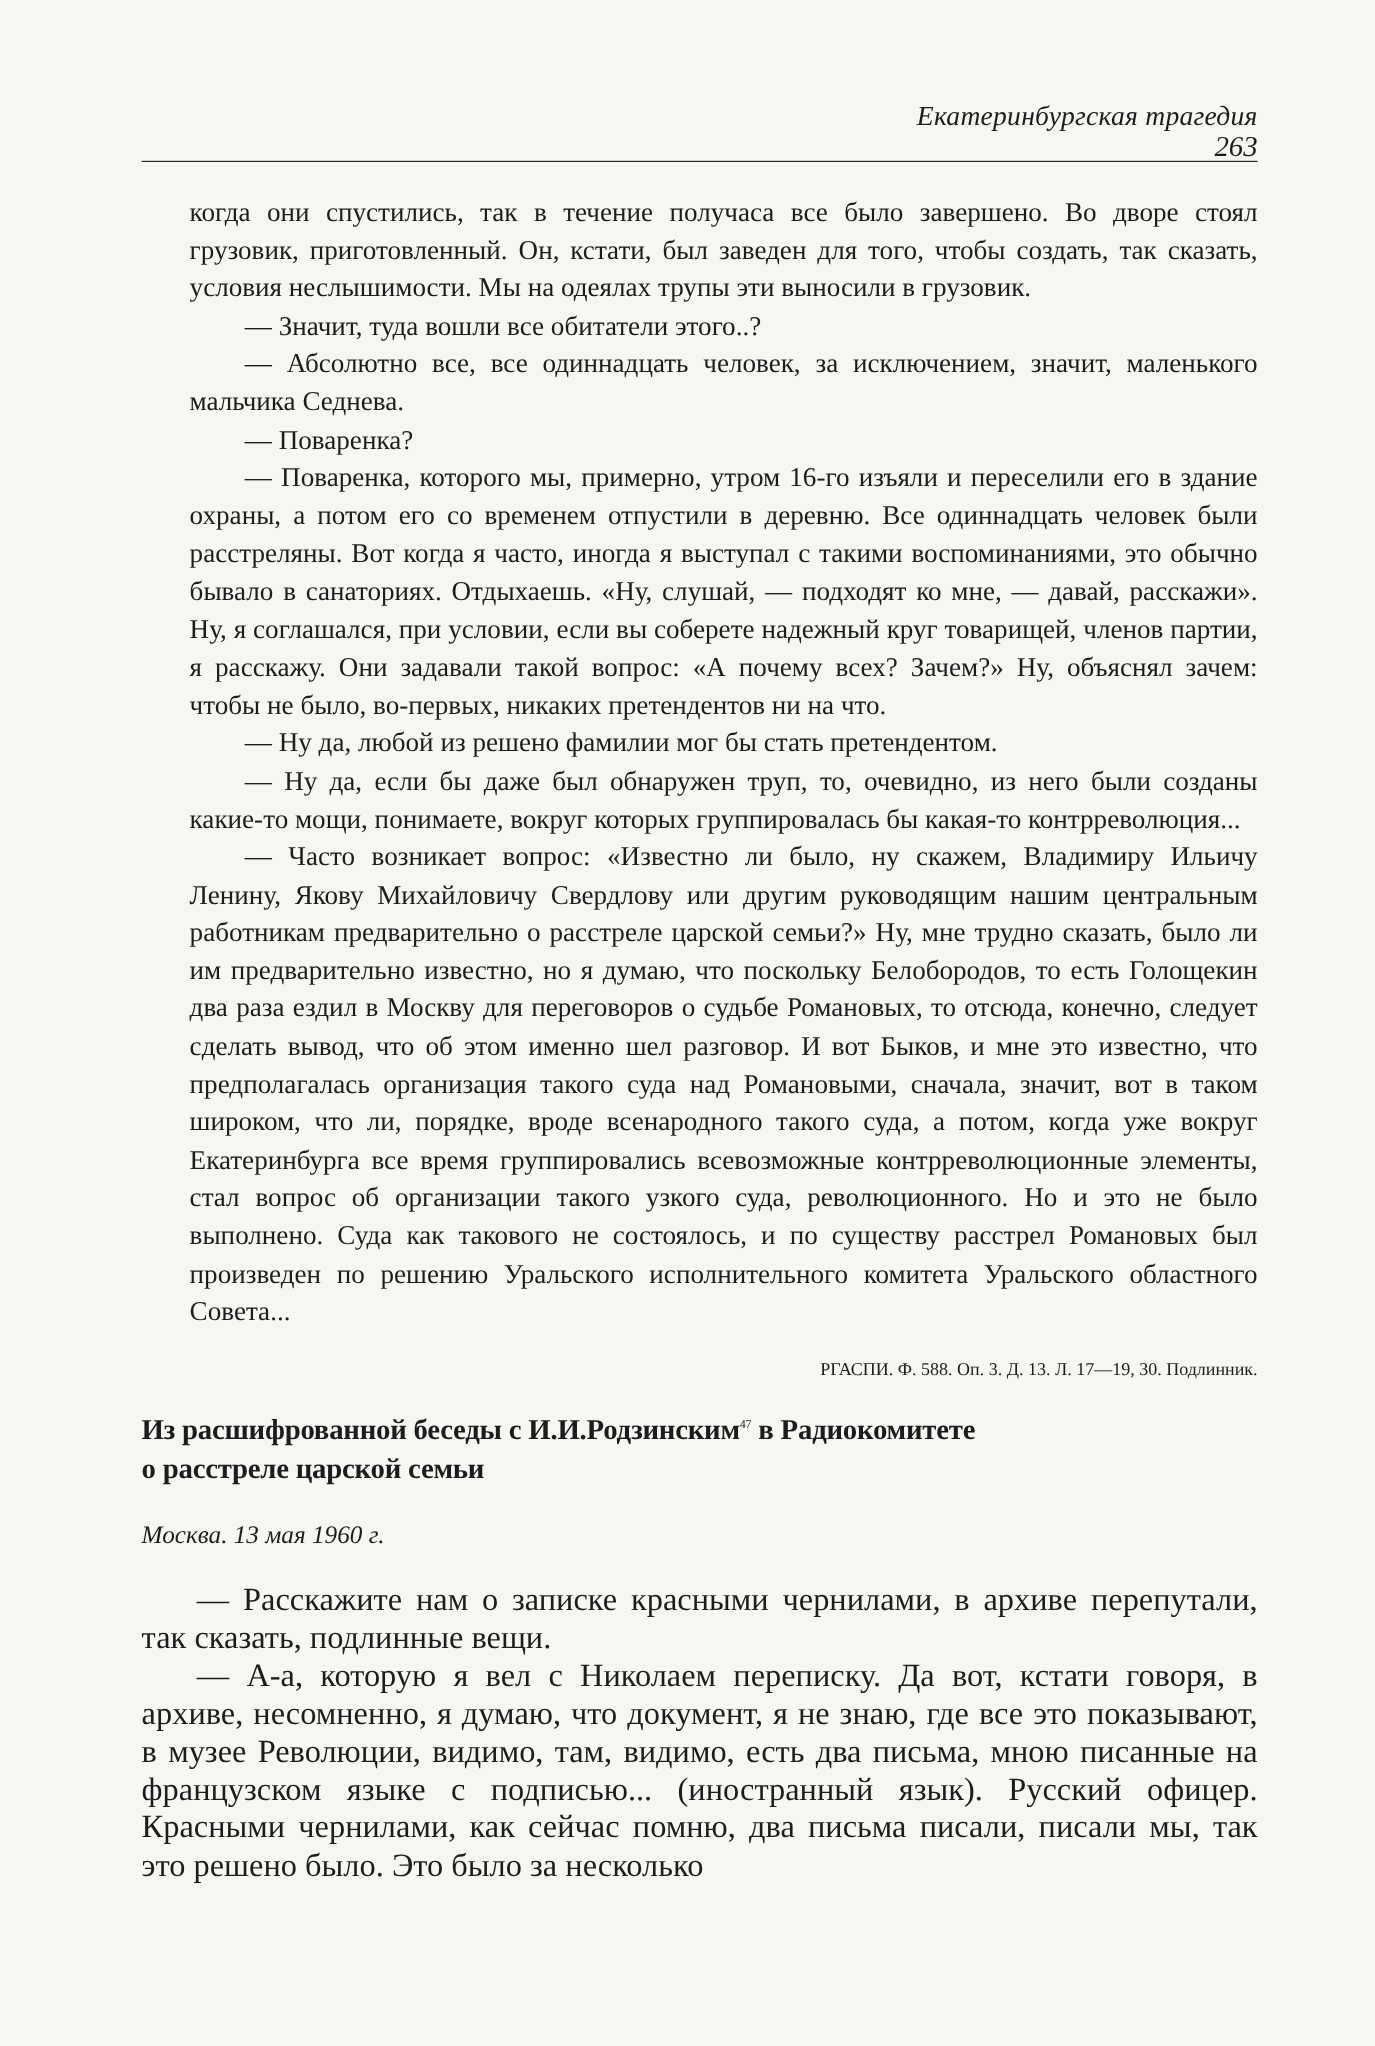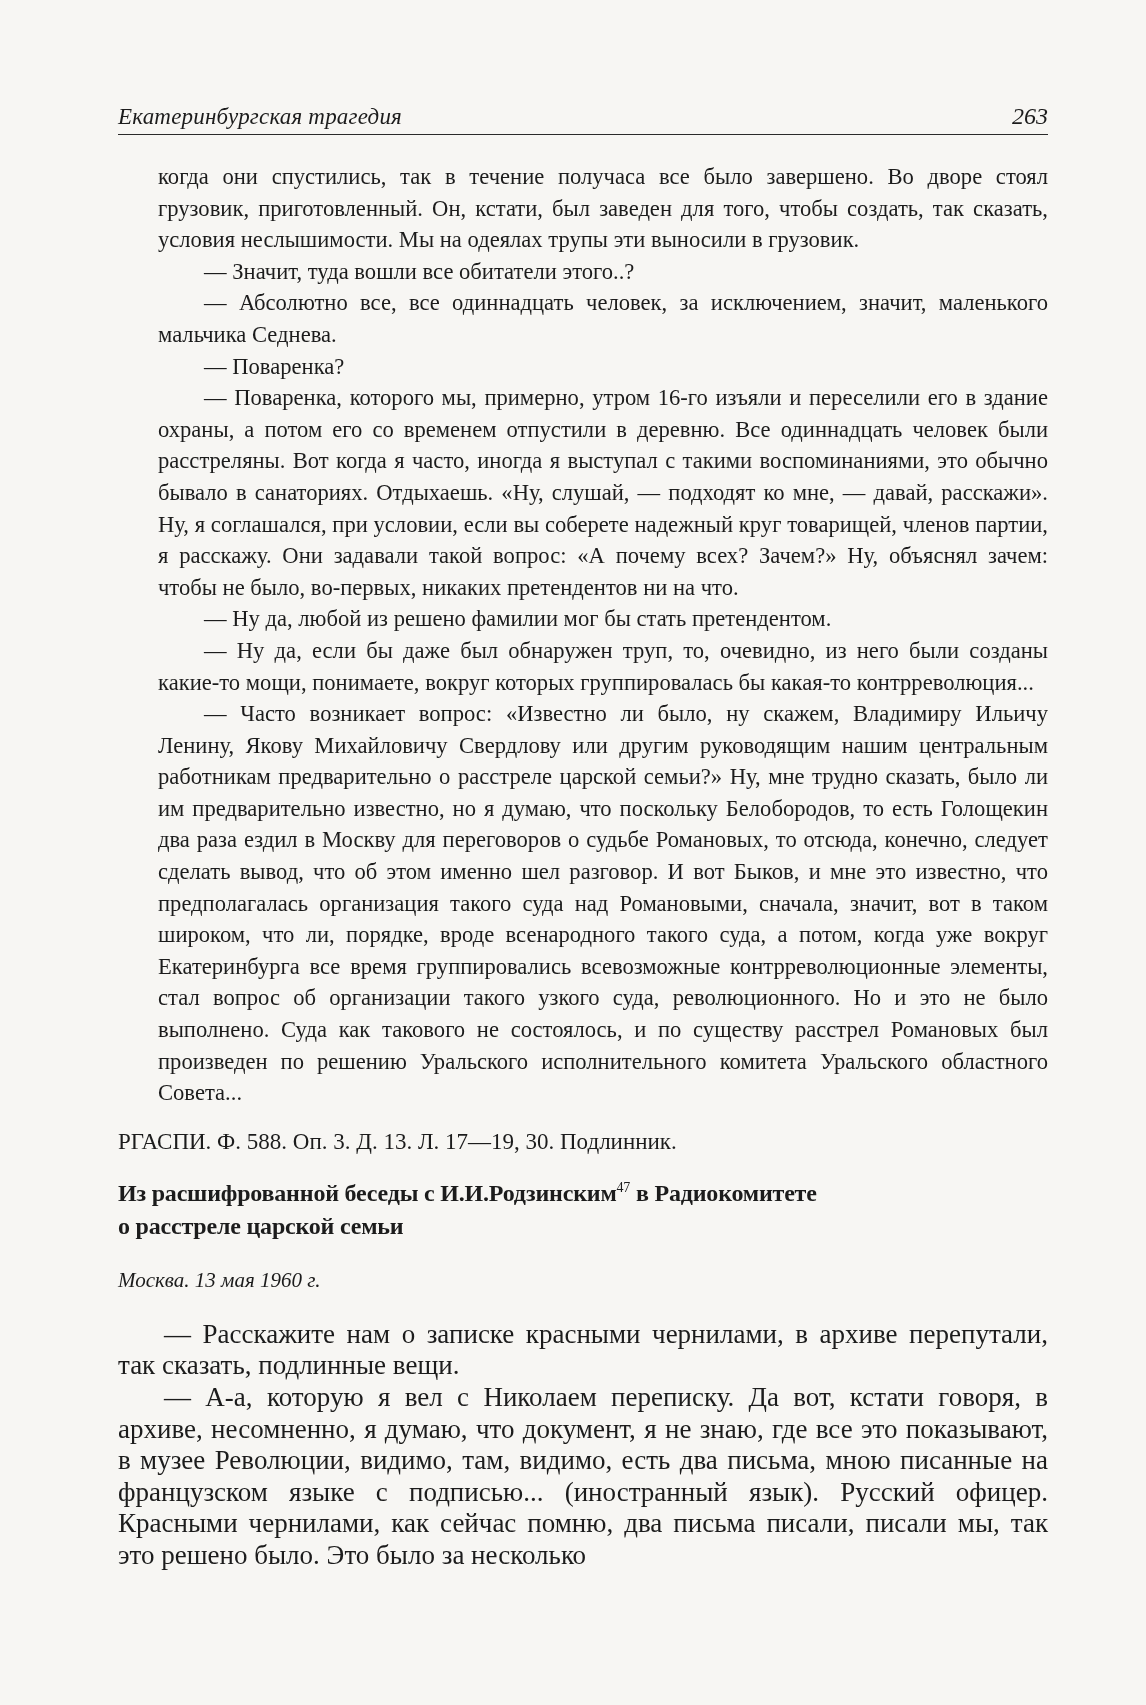--- a/index.html
+++ b/index.html
@@ -13,59 +13,61 @@
     overflow: hidden;
   }
   .page {
     position: absolute;
     left: 118px;
     top: 90px;
     width: 930px;
   }
   .running-head {
     display: flex;
-    justify-content: space-between;
+    justify-content: center;
     align-items: flex-end;
     font-style: italic;
     font-size: 23px;
     padding-bottom: 4px;
     border-bottom: 1.5px solid #2a2a2a;
     height: 40px;
+    flex-direction: column;
   }
   .running-head .title { letter-spacing: 0.2px; }
   .running-head .pageno { font-size: 24px; }
   .text {
     margin-top: 26px;
     font-size: 22.6px;
     line-height: 31.6px;
     text-align: justify;
     margin-left: 40px;
   }
   .text p { margin: 0; text-indent: 0; }
   .text p.ind { text-indent: 46px; }
   .text p.first { text-indent: 0; }
   .source {
     margin-top: 18px;
-    font-size: 23px;
+    font-size: 15px;
     line-height: 30px;
+    text-align: right;
   }
   .docno {
     margin-top: 52px;
     font-size: 24px;
     line-height: 30px;
   }
   .heading {
     margin-top: 14px;
     font-weight: bold;
     font-size: 24px;
     line-height: 33px;
     font-family: "Liberation Serif", serif;
     letter-spacing: -0.2px;
   }
-  .heading sup { font-size: 14px; font-weight: normal; vertical-align: 9px; }
+  .heading sup { font-size: 10px; font-weight: normal; vertical-align: 9px; }
   .dateline {
     margin-top: 22px;
     font-style: italic;
     font-size: 21px;
     line-height: 30px;
   }
   .text2 {
     margin-top: 24px;
     font-size: 27px;
     line-height: 31.6px;

